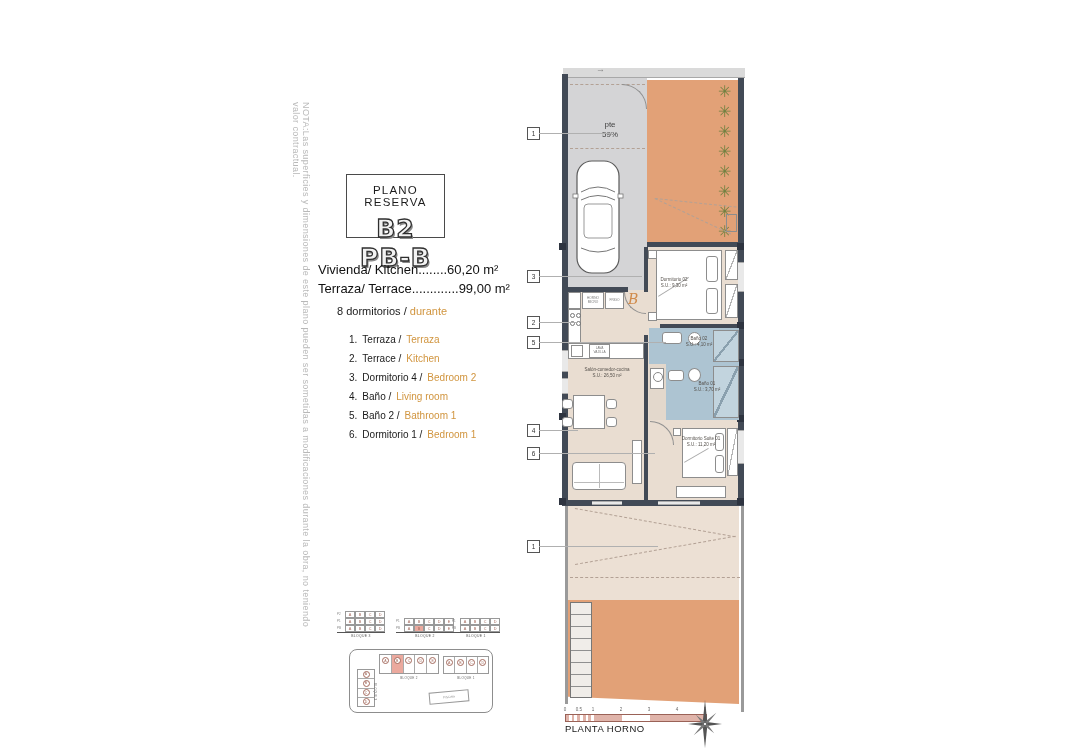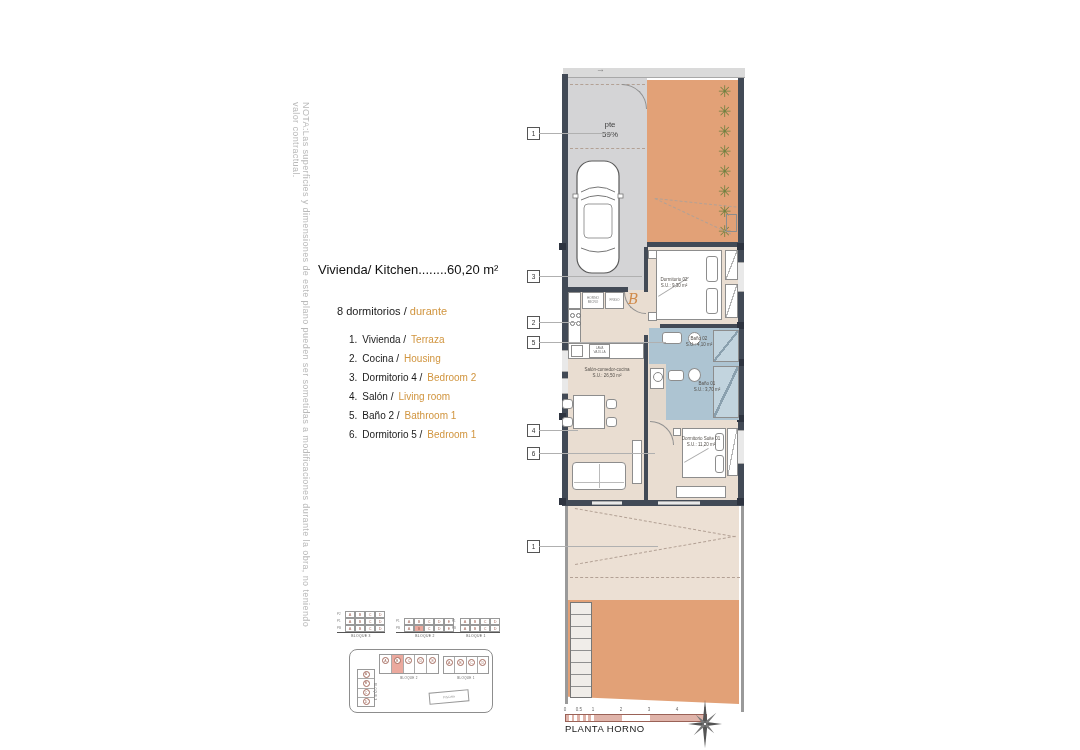--- a/index.html
+++ b/index.html
@@ -64,58 +64,63 @@
   .seg{height:100%;}
   #planname{position:absolute;left:565px;top:723px;font-size:9.5px;color:#161616;letter-spacing:.5px;}
 </style>
 </head>
 <body>
 
 <div id="canvas">
 
   <div id="note">NOTA:Las superficies y dimensiones de este plano pueden ser sometidas a modificaciones durante la obra, no teniendo valor contractual.</div>
 
+  <div id="titlebox">
+    <div class="sub">PLANO RESERVA</div>
+    <div class="unit">B2 PB-B</div>
+  </div>
 
   <div id="areas">
     <div>Vivienda/ Kitchen........60,20 m²</div>
+    <div>Terraza/ Terrace.............99,00 m²</div>
   </div>
   <div id="bedline">
     <span>8 dormitorios /</span>
     <span class="orange">durante</span>
   </div>
 
   <div id="legend">
     <div class="legrow">
         <span>1.</span>
-        <span>Vivienda /</span>
+        <span>Terraza /</span>
         <span class="orange">Terraza</span>
       </div>
     <div class="legrow">
         <span>2.</span>
-        <span>Cocina /</span>
-        <span class="orange">Housing</span>
+        <span>Terrace /</span>
+        <span class="orange">Kitchen</span>
       </div>
     <div class="legrow">
         <span>3.</span>
         <span>Dormitorio 4 /</span>
         <span class="orange">Bedroom 2</span>
       </div>
     <div class="legrow">
         <span>4.</span>
-        <span>Salón /</span>
+        <span>Baño /</span>
         <span class="orange">Living room</span>
       </div>
     <div class="legrow">
         <span>5.</span>
         <span>Baño 2 /</span>
         <span class="orange">Bathroom 1</span>
       </div>
     <div class="legrow">
         <span>6.</span>
-        <span>Dormitorio 5 /</span>
+        <span>Dormitorio 1 /</span>
         <span class="orange">Bedroom 1</span>
       </div>
   </div>
 
   <div class="floor" style="left:563px;top:68px;width:182px;height:9px;background:#dadada;border-bottom:1px solid #a8a8a8;"></div>
   <div class="abs" style="left:596px;top:64px;font-size:9px;color:#888;">→</div>
   <div class="floor" style="left:568px;top:247px;width:171px;height:258px;background:#e9ddd1;"></div>
   <div class="floor" style="left:568px;top:505px;width:171px;height:95px;background:#ece0d4;"></div>
   <div class="floor" style="left:568px;top:600px;width:171px;height:104px;background:#e2a177;clip-path:polygon(0 0,100% 0,100% 100%,0 93%);"></div>
   <div class="floor" style="left:570px;top:602px;width:20px;height:94px;border:1px solid #777;background:repeating-linear-gradient(180deg,#f0ede9 0 11px,#909090 11px 12px);"></div>

